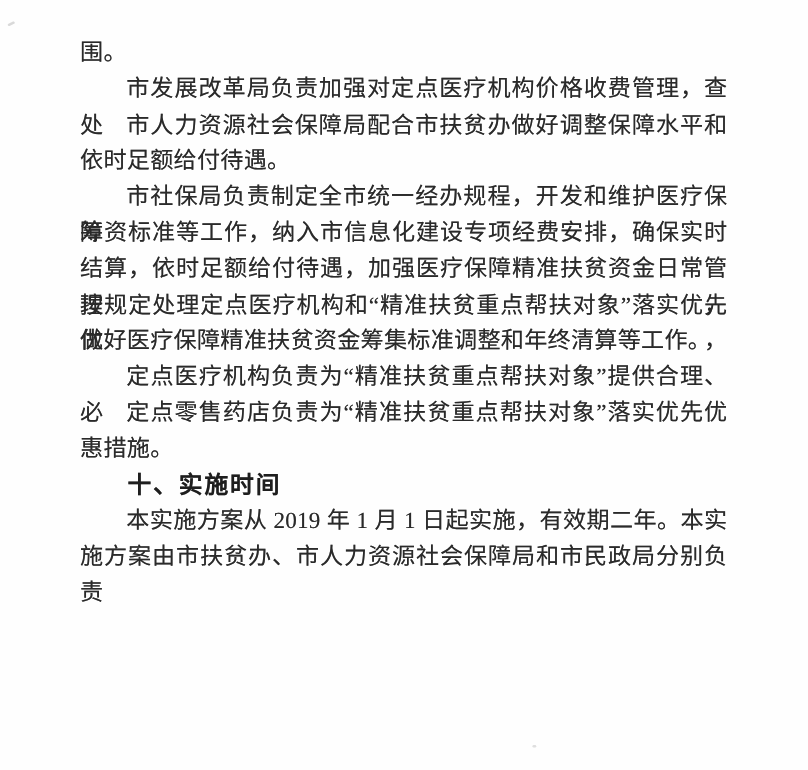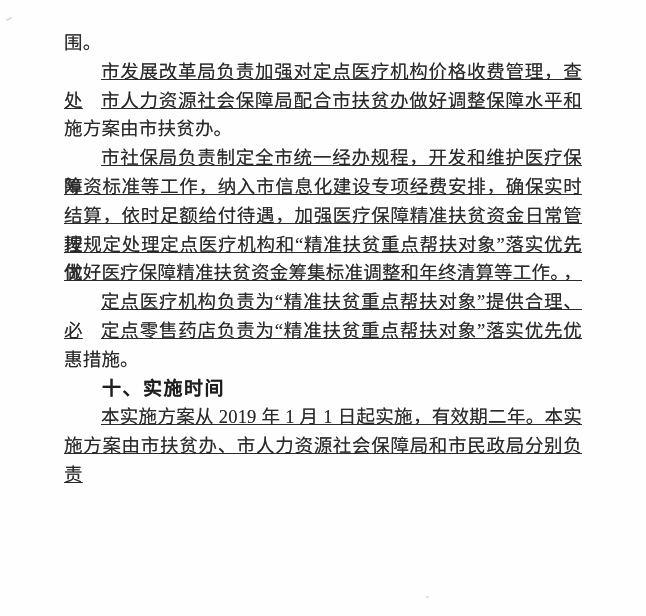--- a/index.html
+++ b/index.html
@@ -33,21 +33,20 @@
     color: #2a2a2a;
     
     text-shadow: 0 0 0.4px rgba(40,40,40,0.55);
   }
   .line.indent {
     text-indent: 2em;
   }
   .line.fill {
     text-align: justify;
     text-align-last: justify;
-    text-decoration: underline;
   }
   .line.heading {
     font-family: Liberation Serif, serif;
     font-weight: 700;
     font-size: 19px;
     letter-spacing: 1.5px;
     color: #1e1e1e;
   }
   .speck {
     position: absolute;
@@ -75,21 +74,21 @@
 
 <div class="page">
 
   <div class="speck speck-top-left"></div>
   <div class="speck speck-bottom"></div>
 
   <div class="textblock">
     <div class="line">围。</div>
     <div class="line indent fill">市发展改革局负责加强对定点医疗机构价格收费管理，查处</div>
     <div class="line indent fill">市人力资源社会保障局配合市扶贫办做好调整保障水平和</div>
-    <div class="line">施方案由市扶贫办。</div>
+    <div class="line">依时足额给付待遇。</div>
     <div class="line indent fill">市社保局负责制定全市统一经办规程，开发和维护医疗保障</div>
     <div class="line fill">筹资标准等工作，纳入市信息化建设专项经费安排，确保实时</div>
     <div class="line fill">结算，依时足额给付待遇，加强医疗保障精准扶贫资金日常管理，</div>
     <div class="line fill">按规定处理定点医疗机构和“精准扶贫重点帮扶对象”落实优先优，</div>
     <div class="line">做好医疗保障精准扶贫资金筹集标准调整和年终清算等工作。</div>
     <div class="line indent fill">定点医疗机构负责为“精准扶贫重点帮扶对象”提供合理、必</div>
     <div class="line indent fill">定点零售药店负责为“精准扶贫重点帮扶对象”落实优先优</div>
     <div class="line">惠措施。</div>
     <div class="line indent heading">十、实施时间</div>
     <div class="line indent fill">本实施方案从 2019 年 1 月 1 日起实施，有效期二年。本实</div>

